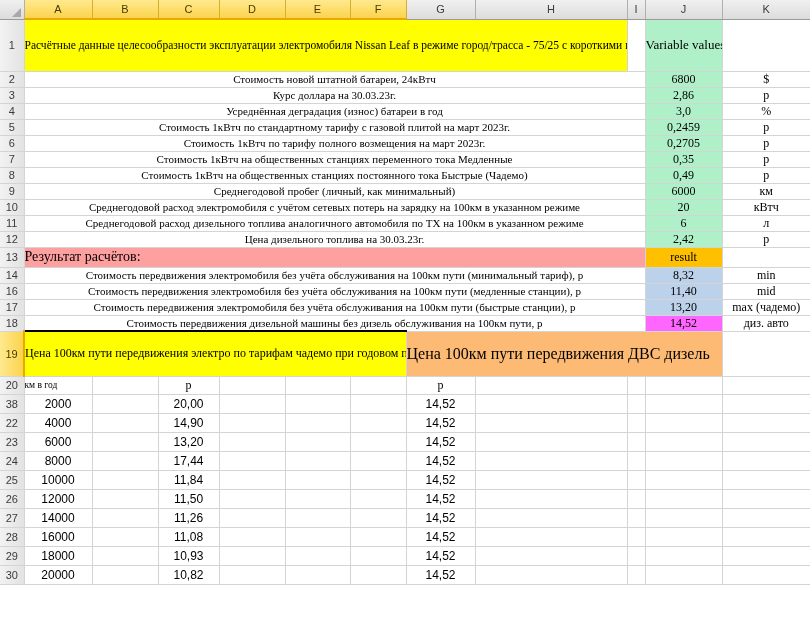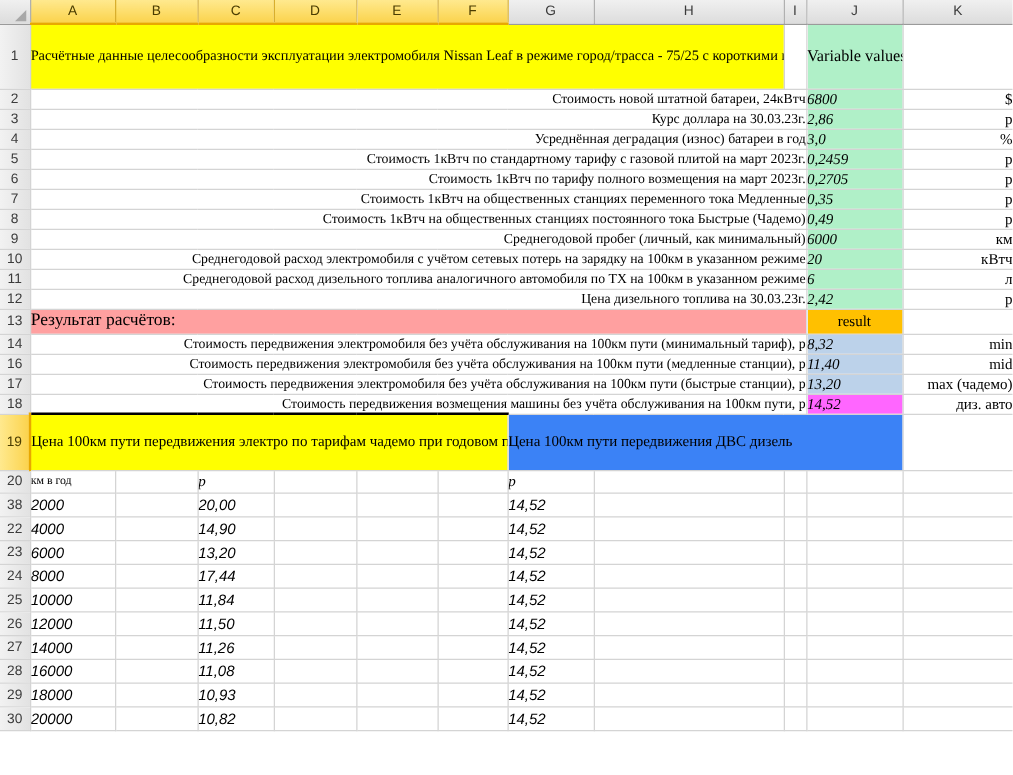--- a/index.html
+++ b/index.html
@@ -64,23 +64,23 @@
     background:linear-gradient(90deg,#f2f2f2,#e2e2e2);
     border-right:1px solid #b0b0b0;border-bottom:1px solid #c8c8c8;
   }
   td.rh.sel{
     background:linear-gradient(90deg,#ffe98e,#fbd34d);
     color:#4a3c00;border-right:2px solid #e8a800;
   }
 
   
   .pad{padding:0 3px;}
-  .r{text-align:left;font-style:italic;}
+  .r{text-align:center;}
   .c{text-align:left;}
-  .l{text-align:right;}
+  .l{text-align:center;}
 
   
   .f-yellow{background:#ffff00;}
   .f-green{background:#b0f0c8;}
   .f-red{background:#ffa0a0;}
   .f-amber{background:#ffc000;}
   .f-blue{background:#bcd2ea;}
   .f-magenta{background:#ff66ff;}
   .f-white{background:#ffffff;}
 
@@ -97,21 +97,21 @@
   .res-title{font-weight:bold;font-size:14px;padding-left:5px;}
 
   
   .banner-e{
     background:#ffff00;font-weight:bold;font-size:12px;line-height:17px;
     white-space:normal;padding:2px 3px 2px 5px;vertical-align:middle;
     border-top:2px solid #000;border-bottom:2px solid #000;
     border-left:2px solid #000;border-right:2px solid #000;
   }
   .banner-d{
-    background:#3b82f6;font-weight:bold;font-size:12px;line-height:17px;
+    background:#fdba74;font-weight:bold;font-size:16px;line-height:17px;
     white-space:normal;padding:2px 3px 2px 3px;vertical-align:middle;
   }
   .hdr20{font-weight:bold;font-size:9.5px;}
   .hdr20p{font-weight:bold;font-size:12px;}
   .num{font-size:12px;font-family:"Liberation Sans","DejaVu Sans",sans-serif;}
   .numb{font-size:12px;font-weight:bold;}
   .unit{font-size:12px;padding-left:4px;}
 </style>
 </head>
 <body>
@@ -246,21 +246,21 @@
     <td class="pad l unit" style="border-right:none">mid</td>
   </tr>
   <tr style="height:15px">
     <td class="rh">17</td>
     <td class="pad l" colspan="9">Стоимость передвижения электромобиля без учёта обслуживания на 100км пути (быстрые станции), р</td>
     <td class="f-blue pad r numb">13,20</td>
     <td class="pad l unit" style="border-right:none">max (чадемо)</td>
   </tr>
   <tr style="height:15px">
     <td class="rh">18</td>
-    <td class="pad l" colspan="9">Стоимость передвижения возмещения машины без учёта обслуживания на 100км пути, р</td>
+    <td class="pad l" colspan="9">Стоимость передвижения дизельной машины без дизель обслуживания на 100км пути, р</td>
     <td class="f-magenta pad r numb">14,52</td>
     <td class="pad l unit" style="border-right:none">диз. авто</td>
   </tr>
 
   <tr style="height:45px">
     <td class="rh sel">19</td>
     <td class="banner-e" colspan="6">Цена 100км пути передвижения электро по тарифам чадемо при годовом пробеге</td>
     <td class="banner-d" colspan="4">Цена 100км пути передвижения ДВС дизель</td>
     <td class="f-white" style="border-right:none"></td>
   </tr>

